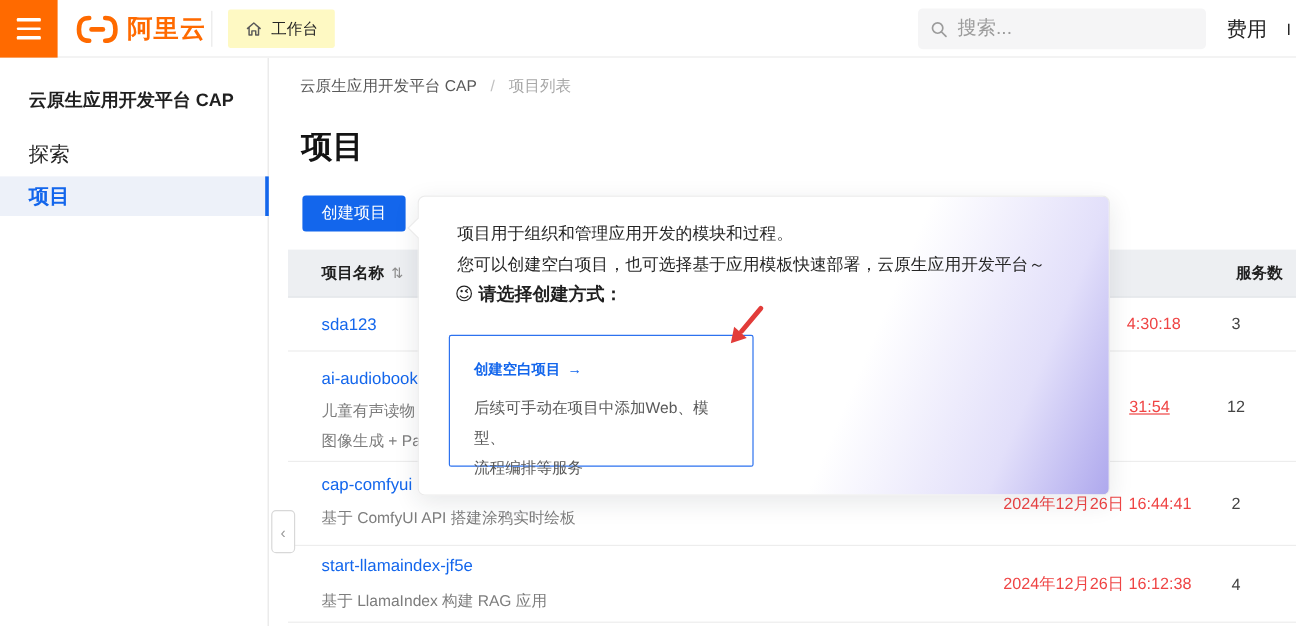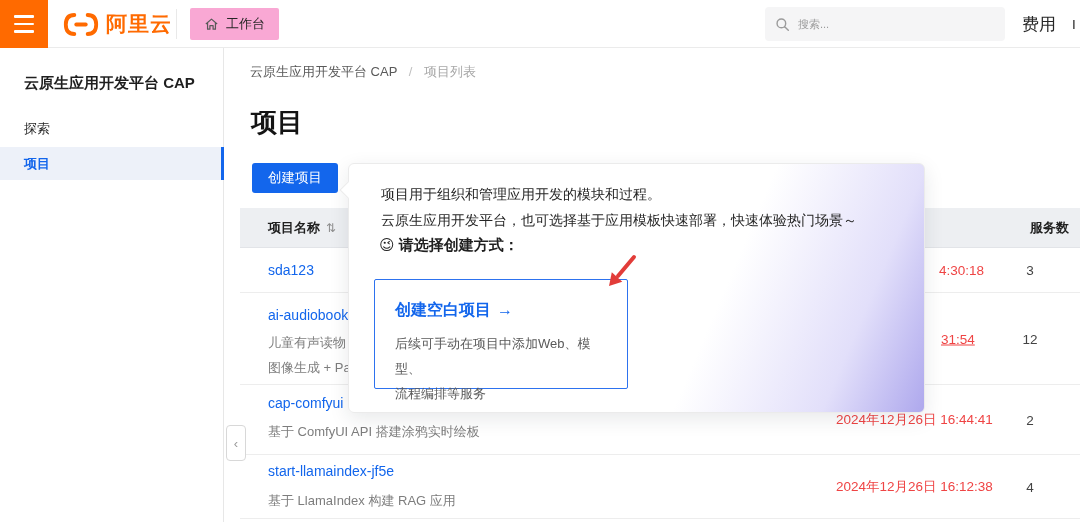--- a/index.html
+++ b/index.html
@@ -8,38 +8,38 @@
 
   
   .topbar { position:absolute; left:0; top:0; width:1080px; height:48px; background:#fff;
             border-bottom:1px solid #ebebeb; z-index:5; }
   .hamburger { position:absolute; left:0; top:0; width:48px; height:48px; background:#ff6a00;
                display:flex; flex-direction:column; align-items:center; justify-content:center; gap:5px; cursor:pointer; }
   .hamburger i { display:block; width:20px; height:2.5px; background:#fff; border-radius:1px; }
   .logo { position:absolute; left:62px; top:0; height:48px; display:flex; align-items:center; gap:6px; }
   .logo-text { color:#ff6a00; font-size:21px; font-weight:700; letter-spacing:1px; }
   .tb-divider { position:absolute; left:176px; top:9px; height:30px; width:1px; background:#e9e9e9; }
-  .workbench { position:absolute; left:190px; top:8px; height:32px; padding:0 14px; background:#f9a8d4;
+  .workbench { position:absolute; left:190px; top:8px; height:32px; padding:0 14px; background:#fef9c3;
                border-radius:2px; display:flex; align-items:center; gap:7px; font-size:13px; color:#262626; cursor:pointer; }
   .searchbox { position:absolute; left:765px; top:7px; width:240px; height:34px; background:#f5f5f6;
                border-radius:4px; display:flex; align-items:center; padding:0 10px; gap:8px; }
-  .searchbox input { border:none; outline:none; background:transparent; font-size:11px; color:#333; width:180px;
+  .searchbox input { border:none; outline:none; background:transparent; font-size:16px; color:#333; width:180px;
                      font-family:inherit; }
   .searchbox input::placeholder { color:#9b9b9b; }
   .tb-billing { position:absolute; left:1022px; top:0; height:48px; display:flex; align-items:center;
                 font-size:17px; color:#262626; cursor:pointer; }
   .tb-partial { position:absolute; left:1072px; top:0; height:48px; display:flex; align-items:center;
                 font-size:13.5px; color:#262626; }
 
   
   .sidebar { position:absolute; left:0; top:48px; width:224px; height:474px; background:#fff;
              border-right:1px solid #e7e7e7; }
   .sb-title { position:absolute; left:24px; top:26px; font-size:15px; font-weight:700; color:#1f1f1f; width:185px; }
   .sb-item { position:absolute; left:0; width:224px; height:33px; display:flex; align-items:center;
-             padding-left:24px; font-size:13px; color:#262626; cursor:pointer; }
+             padding-left:24px; font-size:17px; color:#262626; cursor:pointer; }
   .sb-item.explore { top:64px; }
   .sb-item.selected { top:99px; background:#edf1f9; color:#1366ec; font-weight:600;
                       border-right:3px solid #1366ec; }
 
   
   .collapse-handle { position:absolute; left:226px; top:425px; width:20px; height:36px; background:#fff;
                      border:1px solid #d8d8d8; border-radius:4px; display:flex; align-items:center;
                      justify-content:center; color:#9a9a9a; font-size:13px; z-index:15; cursor:pointer; }
 
   
@@ -77,21 +77,21 @@
            border:1px solid #ebebeb; border-radius:6px;
            box-shadow:0 6px 20px rgba(30,35,48,0.10); }
   .popup-notch { position:absolute; left:-7px; top:20px; width:12px; height:12px; background:#fff;
                  border-left:1px solid #ebebeb; border-bottom:1px solid #ebebeb; transform:rotate(45deg); }
   .popup-intro { position:absolute; left:32px; top:17px; font-size:14px; color:#262626; line-height:26px; }
   .popup-prompt { position:absolute; left:30px; top:72px; font-size:15px; font-weight:700; color:#1f1f1f; }
   .option-card { position:absolute; top:115px; height:110px; background:#fff; padding:20px 18px 0 20px;
                  cursor:pointer; }
   .card-blank { left:25px; width:254px; border:1px solid #2d72ef; border-radius:2px; }
   .card-template { left:285px; width:265px; border-radius:2px; }
-  .card-title { font-size:16px; font-weight:700; }
+  .card-title { font-size:12px; font-weight:700; }
   .card-blank .card-title { color:#1366ec; }
   .card-template .card-title { color:#262626; }
   .card-arrow { margin-left:6px; font-weight:700; }
   .card-desc { margin-top:10px; font-size:13px; color:#595959; line-height:25px; }
 
   .red-arrow { position:absolute; left:596px; top:246px; width:48px; height:48px; z-index:30; pointer-events:none; }
 </style>
 </head>
 <body>
 
@@ -186,21 +186,21 @@
       <span class="ptime" style="left:596px;">2024年12月26日 16:12:38</span>
       <span class="pcount">4</span>
     </div>
 
   </div>
 
   <div class="popup">
     <div class="popup-notch"></div>
     <div class="popup-intro">
       <div>项目用于组织和管理应用开发的模块和过程。</div>
-      <div>云原生应用开发平台，也可选择基于应用模板快速部署，快速体验热门场景～</div>
+      <div>您可以创建空白项目，也可选择基于应用模板快速部署，云原生应用开发平台～</div>
     </div>
     <div class="popup-prompt">
       <span>😉</span>
       <span>请选择创建方式：</span>
     </div>
 
     <div class="option-card card-blank">
       <div class="card-title">
         <span>创建空白项目</span><span class="card-arrow">→</span>
       </div>

